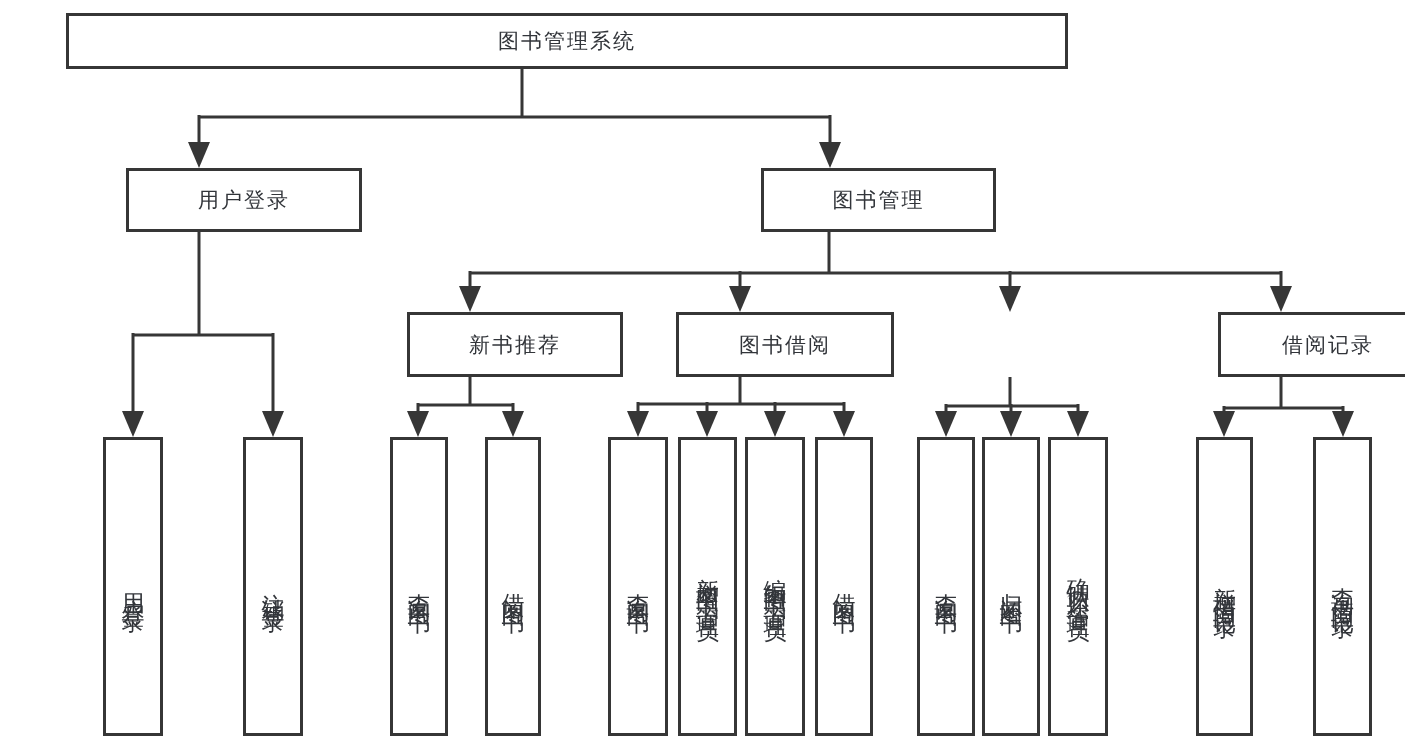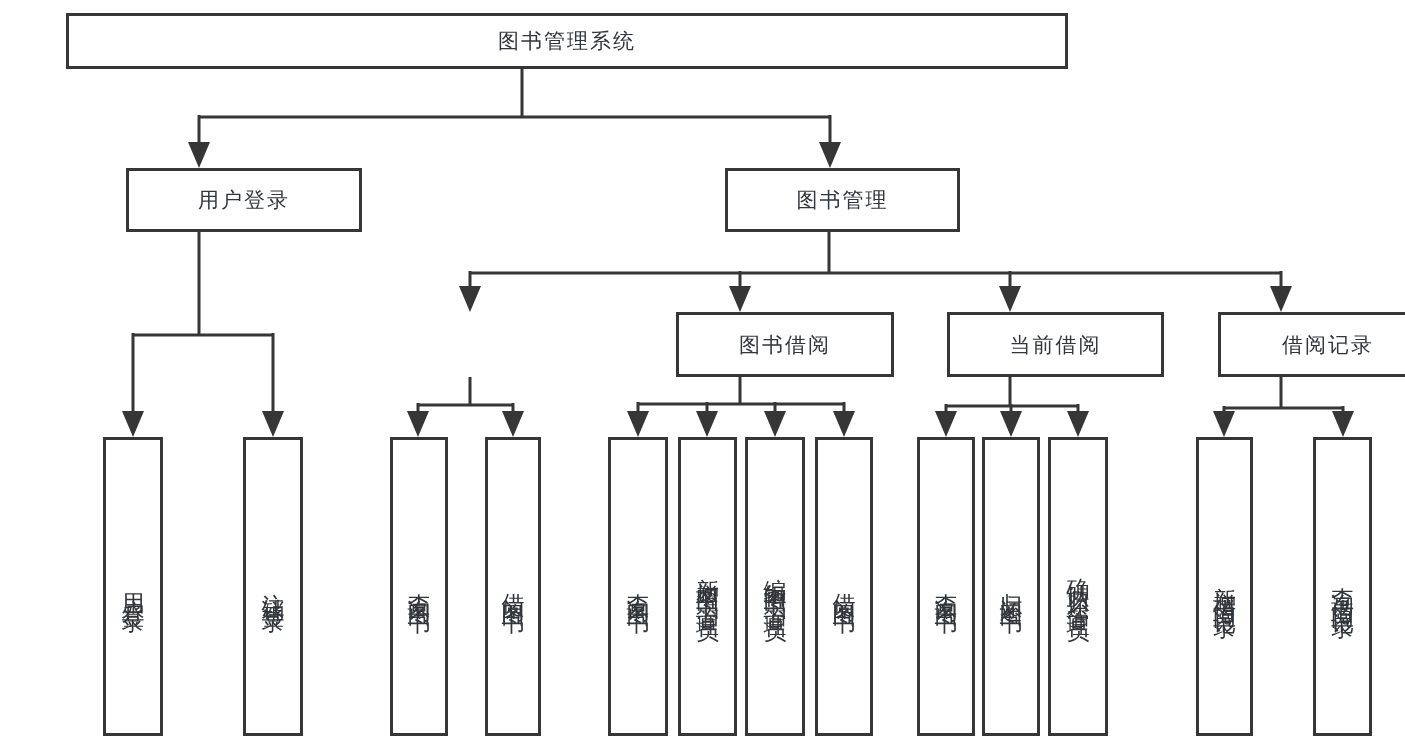--- a/index.html
+++ b/index.html
@@ -119,24 +119,24 @@
     <g>
       <path d="M1281,377 V408 M1222.5,408 H1344.5 M1224,406 V412 M1343,406 V412"></path>
       <polygon points="1213,411 1235,411 1224,437"></polygon>
       <polygon points="1332,411 1354,411 1343,437"></polygon>
     </g>
   </svg>
 
   <div class="box h" style="left:21px;top:13px;width:1002px;height:56px">图书管理系统</div>
 
   <div class="box h" style="left:81px;top:168px;width:236px;height:64px">用户登录</div>
-  <div class="box h" style="left:680px;top:168px;width:235px;height:64px">图书管理</div>
+  <div class="box h" style="left:716px;top:168px;width:235px;height:64px">图书管理</div>
 
+  <div class="box h" style="left:362px;top:312px;width:216px;height:65px">新书推荐</div>
   <div class="box h" style="left:631px;top:312px;width:218px;height:65px">图书借阅</div>
-  <div class="box h" style="left:902px;top:312px;width:217px;height:65px">当前借阅</div>
   <div class="box h" style="left:1173px;top:312px;width:220px;height:65px">借阅记录</div>
 
   <div class="box leaf" style="left:103px;top:437px;width:60px;height:299px">用户登录</div>
   <div class="box leaf" style="left:243px;top:437px;width:60px;height:299px">注销登录</div>
 
   <div class="box leaf" style="left:390px;top:437px;width:58px;height:299px">查询图书</div>
   <div class="box leaf" style="left:485px;top:437px;width:56px;height:299px">借阅图书</div>
 
   <div class="box leaf" style="left:608px;top:437px;width:60px;height:299px">查询图书</div>
   <div class="box leaf" style="left:678px;top:437px;width:59px;height:299px">新增图书（管理员）</div>

